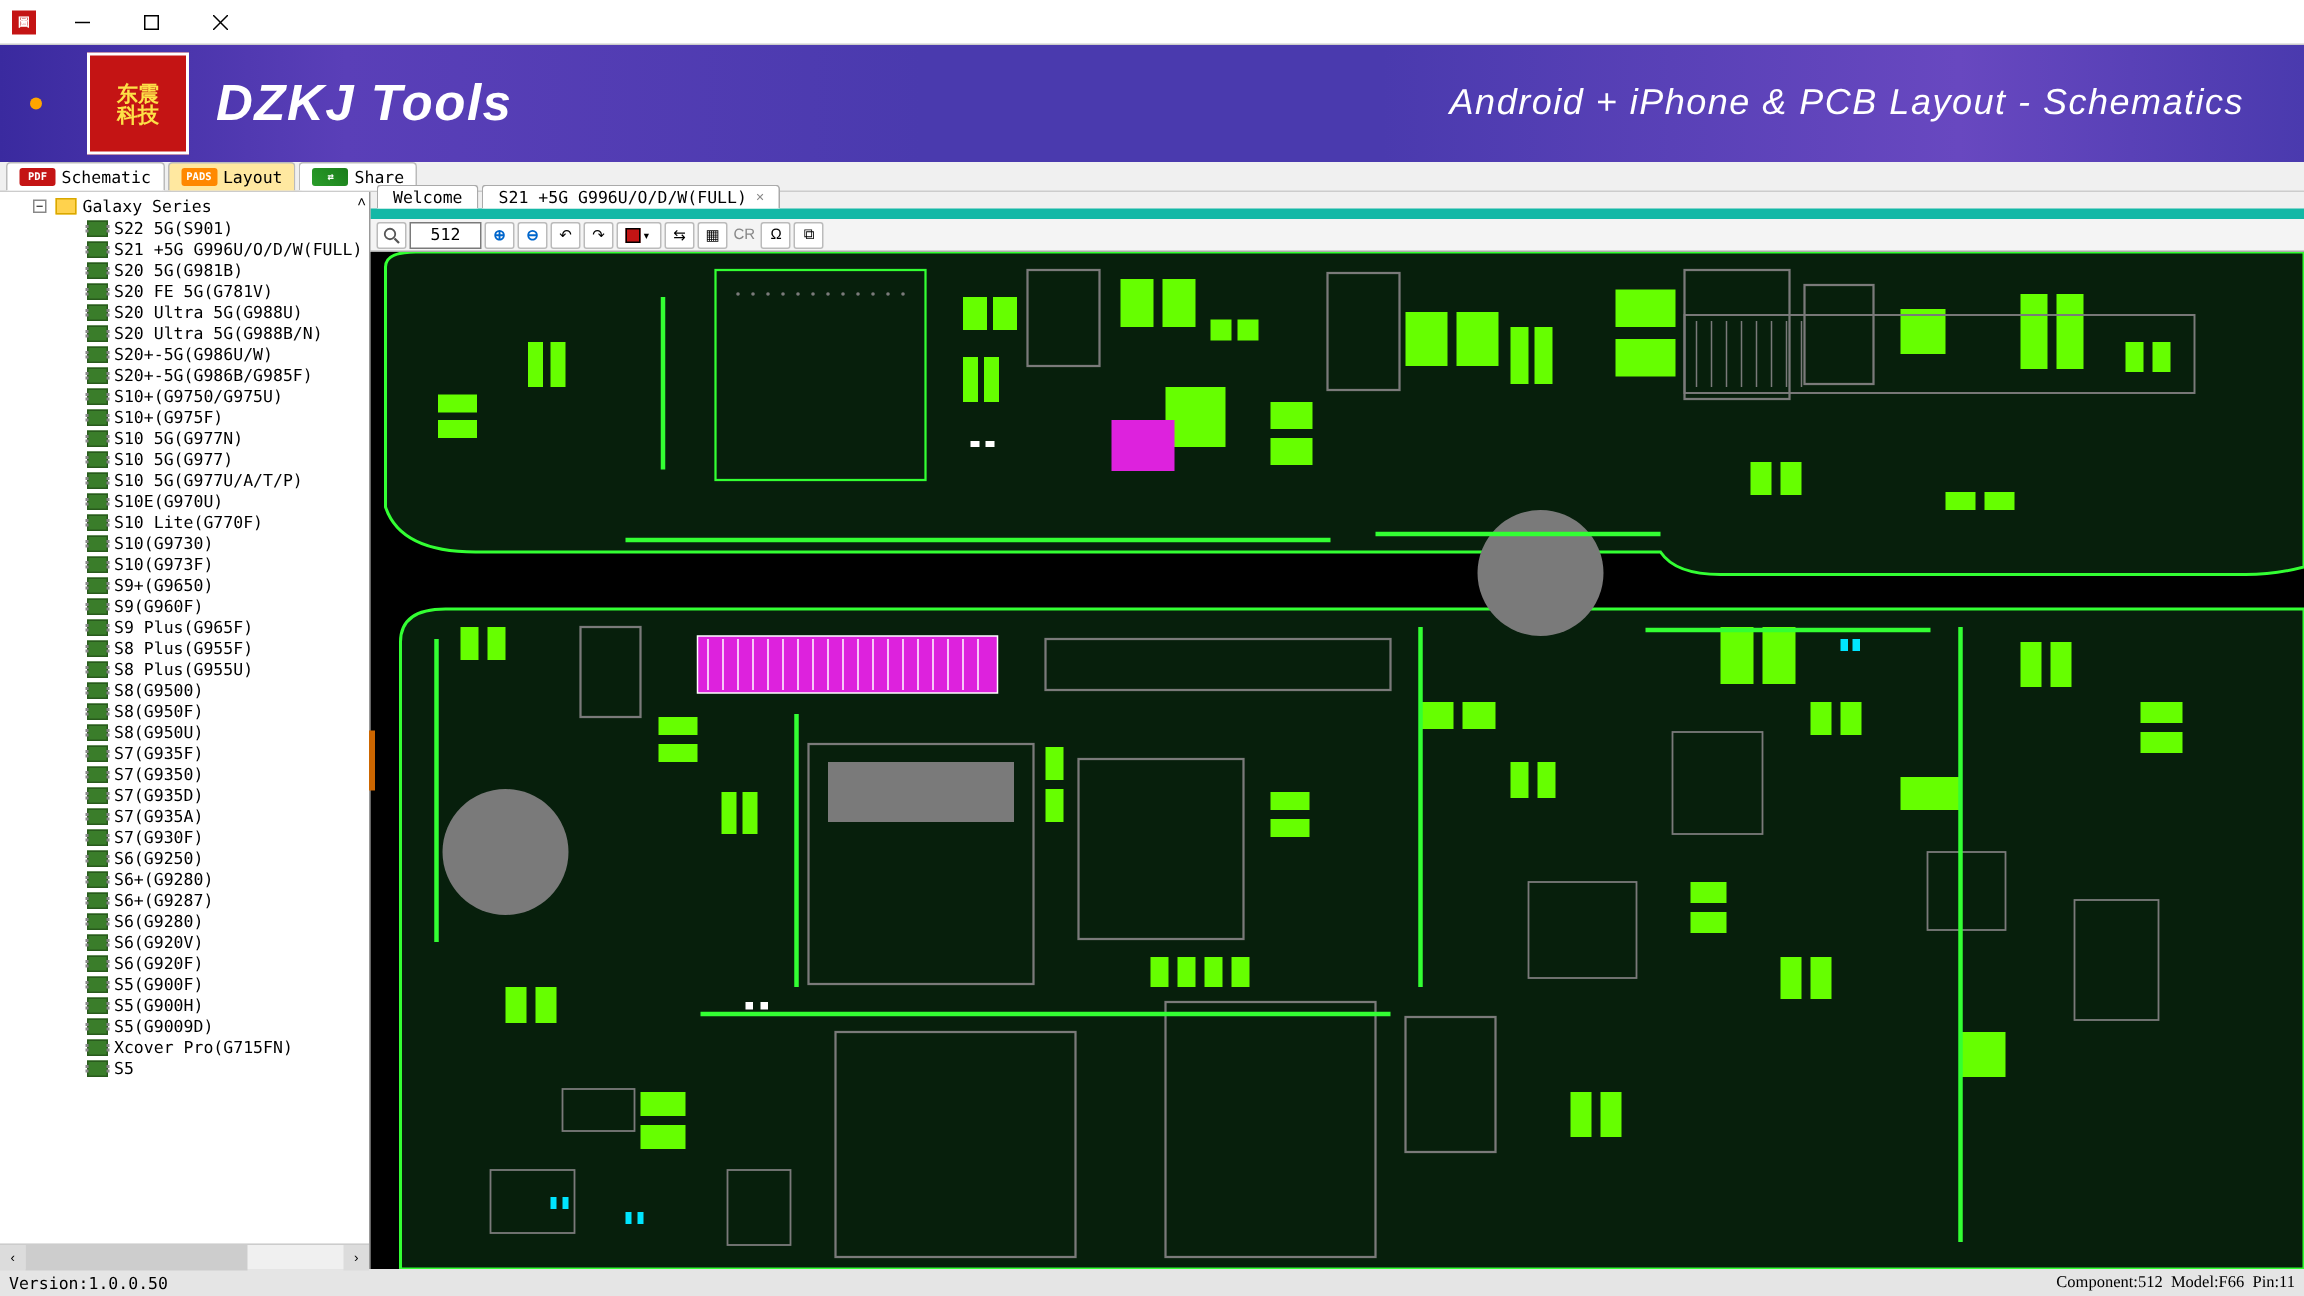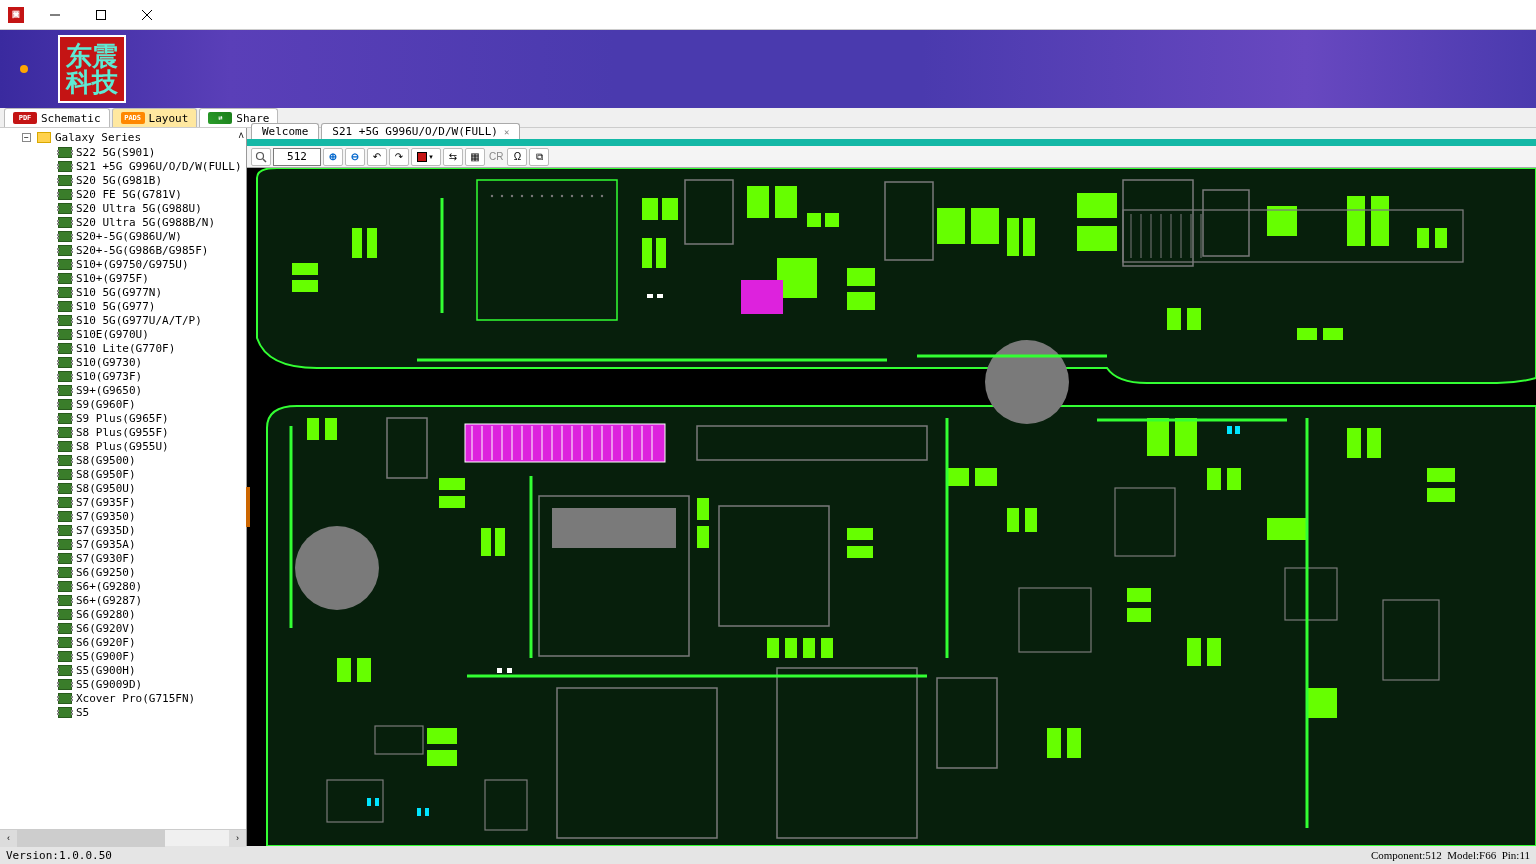--- a/index.html
+++ b/index.html
@@ -9,21 +9,21 @@
 .titlebar { height: 30px; background: #fff; border-bottom: 1px solid #ccc; display: flex; align-items: center; padding-left: 8px; }
 .titlebar .icon { width: 16px; height: 16px; background: #c41414; margin-right: 8px; display: inline-flex; align-items: center; justify-content: center; color: #fff; font-size: 8px; font-weight: bold; }
 .titlebar .title { flex: 1; font-size: 12px; color: #000; }
 .winbtns { display: flex; }
 .winbtn { width: 46px; height: 30px; display: flex; align-items: center; justify-content: center; cursor: pointer; }
 .winbtn svg { width: 10px; height: 10px; }
 
 
 .banner { height: 78px; background: linear-gradient(90deg, #3a2a9f 0%, #5a3fb8 15%, #4a3aae 40%, #4a3aae 60%, #6848c0 85%, #4a3aae 100%); display: flex; align-items: center; padding: 0 20px; position: relative; }
 .banner .dot { width: 8px; height: 8px; border-radius: 50%; background: #ffa500; margin-right: 30px; }
-.banner .logo { width: 68px; height: 68px; background: #c41414; display: flex; flex-direction: column; align-items: center; justify-content: center; color: #5eead4; font-size: 26px; line-height: 1; font-weight: bold; margin-right: 18px; border: 2px solid #fff; }
+.banner .logo { width: 68px; height: 68px; background: #c41414; display: flex; flex-direction: column; align-items: center; justify-content: center; color: #fde047; font-size: 14px; line-height: 1; font-weight: bold; margin-right: 18px; border: 2px solid #fff; }
 .banner .brand { color: #fff; font-size: 34px; font-weight: bold; font-style: italic; letter-spacing: 1px; }
 .banner .tagline { position: absolute; right: 40px; color: #fff; font-size: 24px; font-style: italic; letter-spacing: 1px; }
 
 
 .sidebar-tabs { height: 20px; display: flex; border-bottom: 1px solid #ccc; background: #f0f0f0; padding-left: 4px; gap: 2px; }
 .sbtab { display: flex; align-items: center; padding: 0 8px; border: 1px solid #bbb; border-bottom: none; background: #fff; font-family: monospace; font-size: 11px; cursor: pointer; border-radius: 3px 3px 0 0; }
 .sbtab .ic { width: 24px; height: 12px; margin-right: 4px; border-radius: 2px; display: inline-flex; align-items: center; justify-content: center; font-size: 7px; color: #fff; font-weight: bold; }
 .sbtab.schematic .ic { background: #c41414; }
 .sbtab.layout { background: #ffe8a0; text-align: right; }
 .sbtab.layout .ic { background: #ff8800; }
@@ -106,20 +106,22 @@
       </div>
   </div>
 </div>
 
 <div class="banner">
   <span class="dot"></span>
   <div class="logo">
     <div>东震</div>
     <div>科技</div>
   </div>
+  <div class="brand">DZKJ Tools</div>
+  <div class="tagline">Android + iPhone &amp; PCB Layout - Schematics</div>
 </div>
 
 <div class="sidebar-tabs">
   <div class="sbtab schematic">
     <span class="ic">PDF</span>
     <span>Schematic</span>
   </div>
   <div class="sbtab layout">
     <span class="ic">PADS</span>
     <span>Layout</span>

